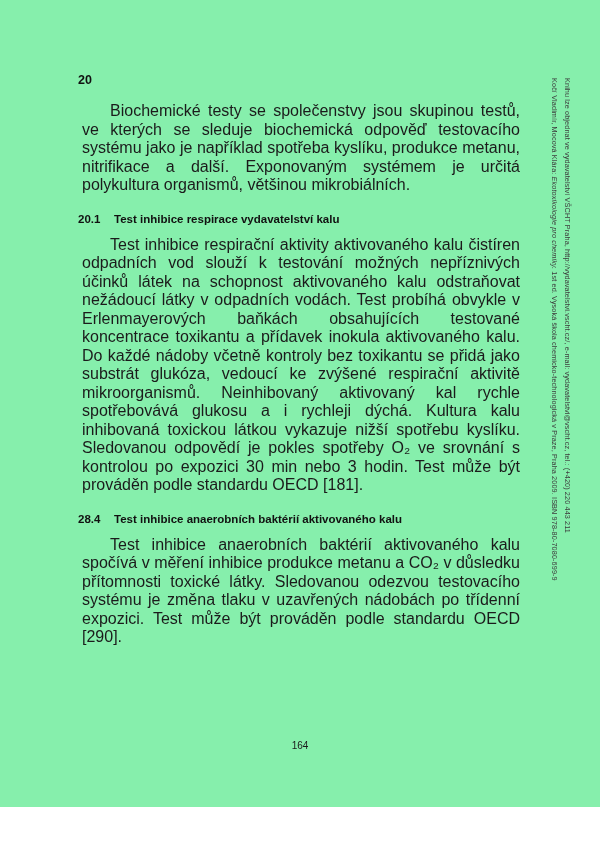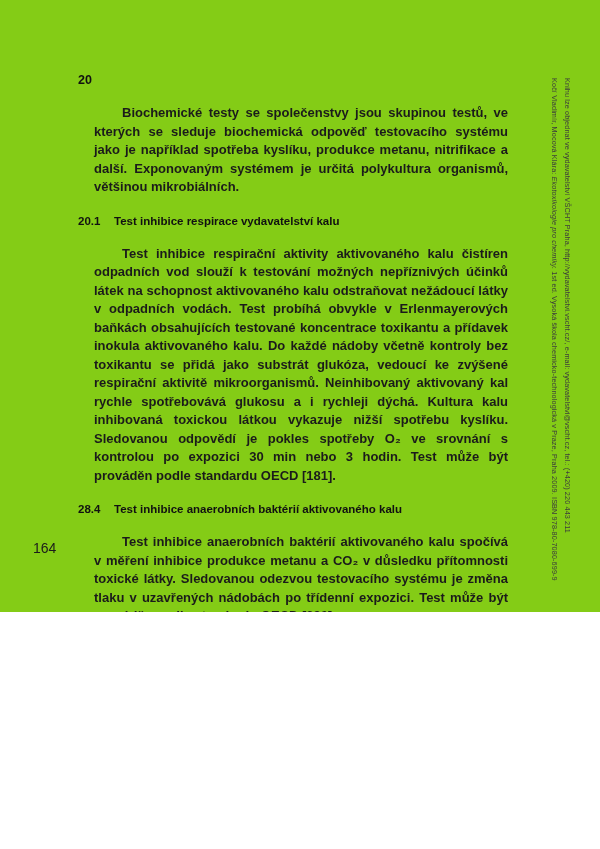--- a/index.html
+++ b/index.html
@@ -3,22 +3,22 @@
 <meta charset="utf-8">
 <style>
   html, body {
     margin: 0;
     padding: 0;
     background: #ffffff;
   }
   .page {
     position: relative;
     width: 600px;
-    height: 612px;
-    background: #84cc16;
+    height: 807px;
+    background: #86efac;
     font-family: "Liberation Sans", sans-serif;
     color: #1b1b1b;
     overflow: hidden;
   }
   .content {
     position: absolute;
     left: 78px;
     top: 72px;
     width: 446px;
   }
@@ -39,36 +39,35 @@
     font-size: 11.5px;
     font-weight: bold;
     line-height: 15px;
     color: #111111;
     align-items: center;
   }
   .sub-heading .h-num {
     flex: 0 0 36px;
   }
   .para {
-    margin: 16px;
-    font-size: 13px;
+    margin: 4px;
+    font-size: 16px;
     line-height: 18.5px;
     text-align: justify;
     text-indent: 28px;
     color: #1b1b1b;
-    font-weight: bold;
   }
   .page-number {
     position: absolute;
     left: 0;
     right: 0;
     bottom: 56px;
-    font-size: 14px;
+    text-align: center;
+    font-size: 10px;
     color: #1b1b1b;
-    padding-left: 33px;
   }
   .sidebar-citation {
     position: absolute;
     top: 78px;
     left: 547px;
     height: 520px;
     writing-mode: vertical-lr;
     font-size: 7.3px;
     line-height: 13.5px;
     color: #3c3c3c;

